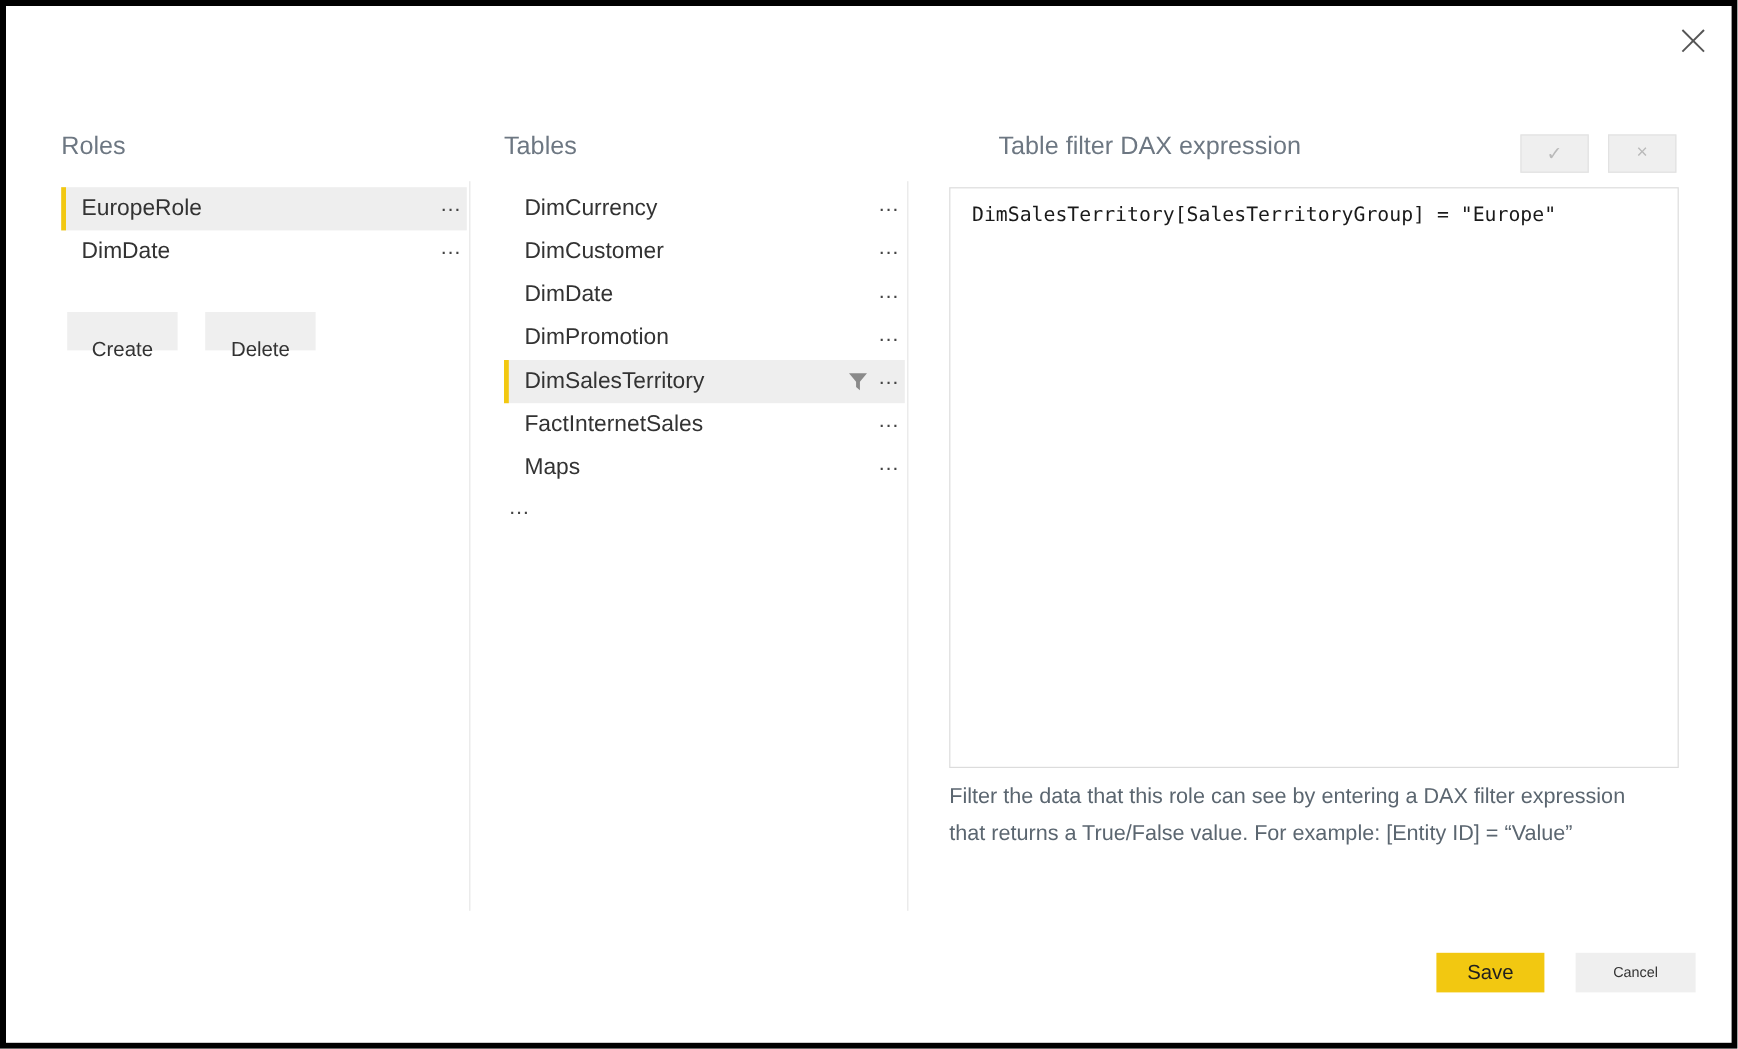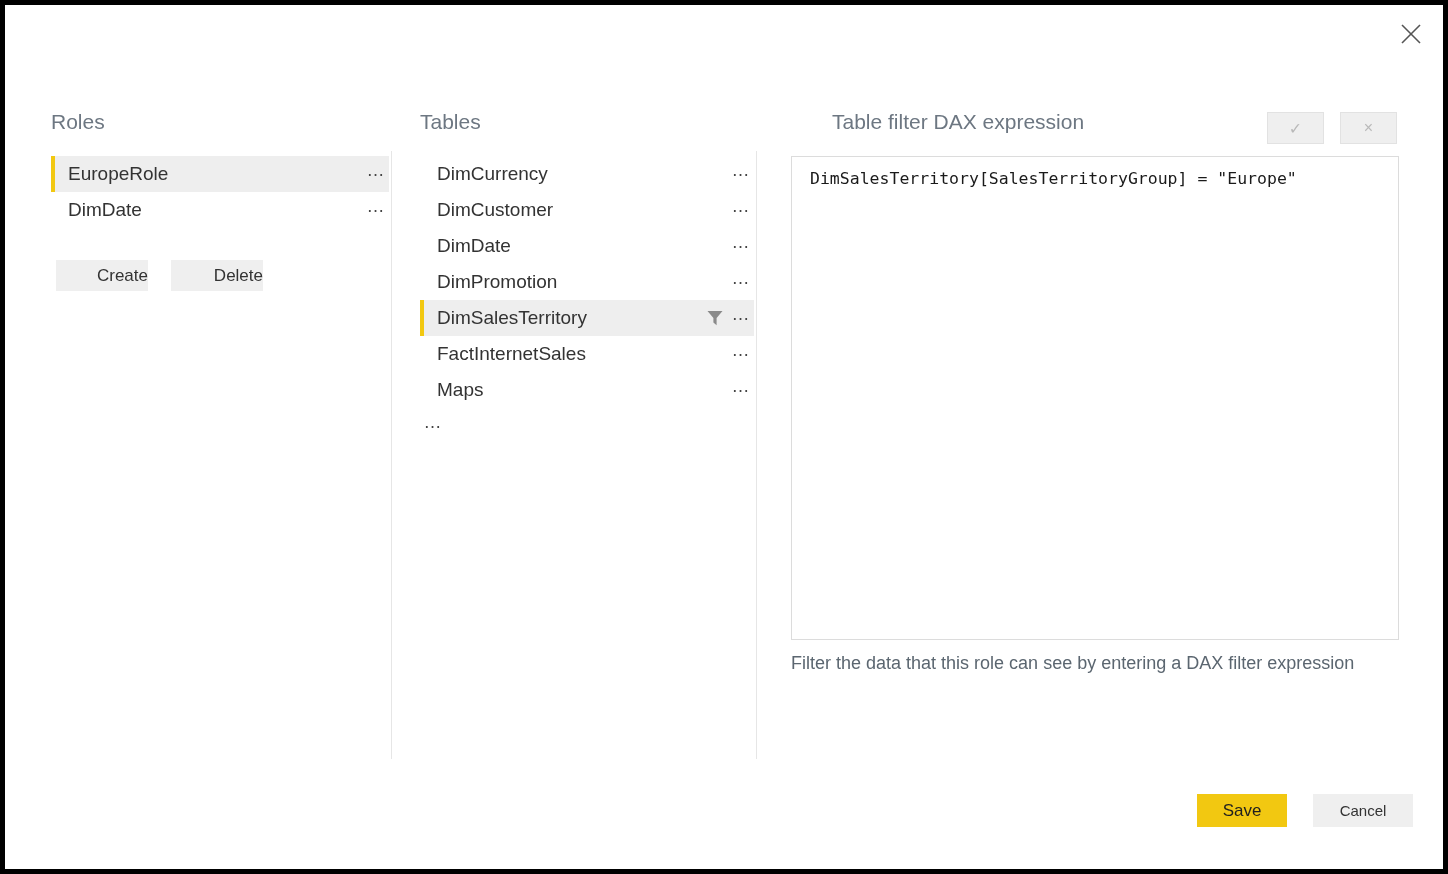--- a/index.html
+++ b/index.html
@@ -141,23 +141,23 @@
   }
   .flat-btn {
     background: #efefef;
     border: none;
     color: #333333;
     font-family: "Liberation Sans", sans-serif;
     font-size: 17px;
     width: 92px;
     height: 31px;
     line-height: 31px;
-    text-align: right;
-    cursor: pointer;
-    padding: 0;
+    text-align: center;
+    cursor: pointer;
+    padding: 16px;
   }
 
   
   .dax-actions {
     position: absolute;
     top: 107px;
     left: 1262px;
     display: flex;
     gap: 16px;
   }
@@ -226,21 +226,21 @@
     line-height: 33px;
     text-align: center;
     cursor: pointer;
     padding: 0;
   }
   .btn-cancel {
     background: #efefef;
     border: none;
     color: #333333;
     font-family: "Liberation Sans", sans-serif;
-    font-size: 15px;
+    font-size: 12px;
     width: 100px;
     height: 33px;
     line-height: 33px;
     text-align: center;
     cursor: pointer;
     padding: 0;
   }
 </style>
 </head>
 <body>
@@ -335,20 +335,21 @@
       <span>×</span>
     </div>
   </div>
 
   <div class="dax-editor">
     <pre class="dax-code">DimSalesTerritory[SalesTerritoryGroup] = "Europe"</pre>
   </div>
 
   <div class="dax-help">
     <div>Filter the data that this role can see by entering a DAX filter expression</div>
+    <div>that returns a True/False value. For example: [Entity ID] = “Value”</div>
   </div>
 
   <div class="footer-buttons">
     <button class="btn-save">Save</button>
     <button class="btn-cancel">Cancel</button>
   </div>
 
 </div>
 
 </body></html>

